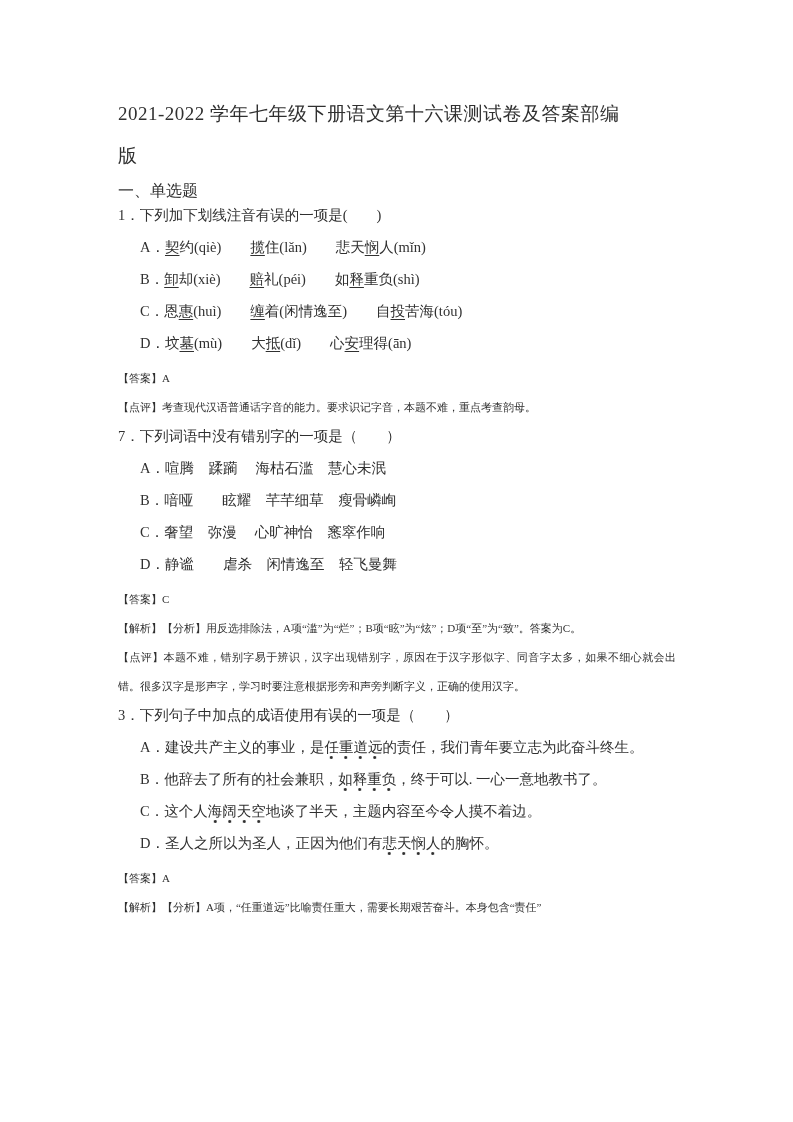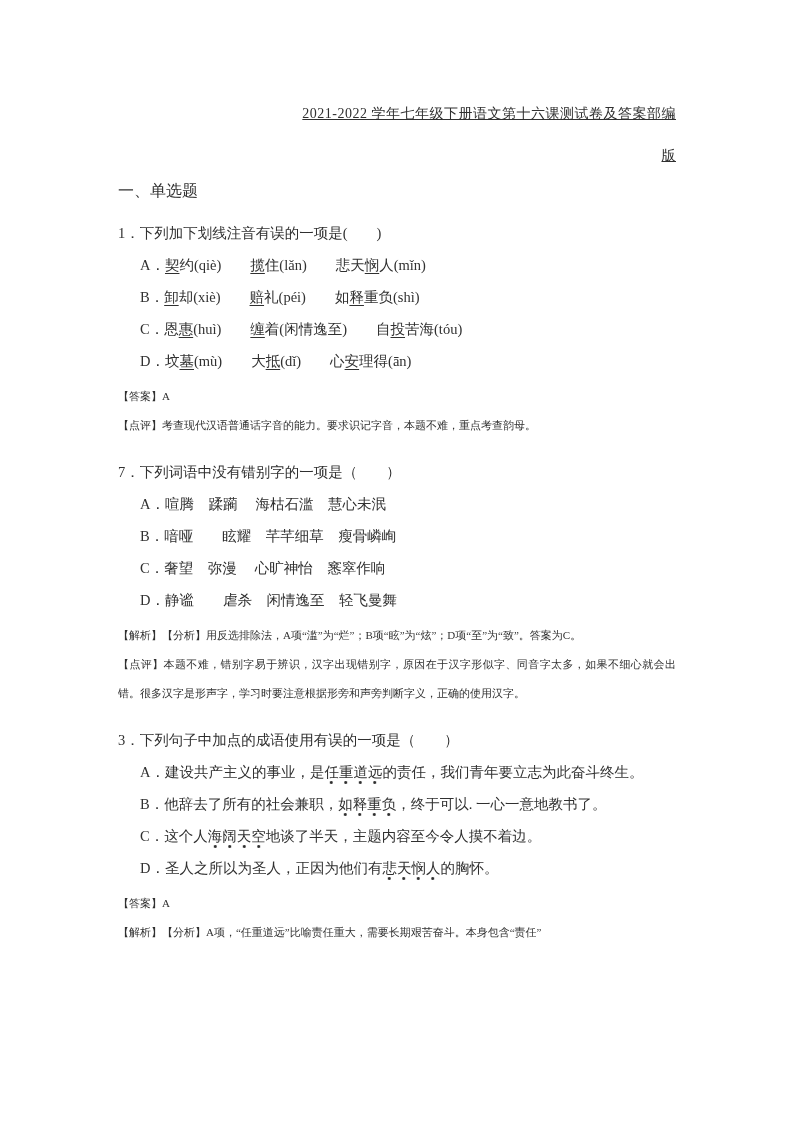--- a/index.html
+++ b/index.html
@@ -3,24 +3,24 @@
 <meta charset="utf-8">
 <style>
   html,body{margin:0;padding:0;}
   body{
     width:793px;height:1122px;
     background:#ffffff;color:#303030;
     font-family:"Liberation Serif","DejaVu Serif",serif;
     overflow:hidden;
   }
   .page{padding:93px 117px 0 118px;box-sizing:border-box;width:793px;}
-  .title{font-size:14px;font-weight:normal;text-align:right;margin:0 0 3px 0;text-decoration:underline;}
+  .title{font-size:19px;font-weight:normal;text-align:left;margin:0 0 3px 0;}
   .title .title-line{display:block;line-height:42px;letter-spacing:0.5px;}
   .section{font-size:16px;line-height:21px;}
-  .stem{font-size:14.5px;line-height:21px;margin:22px 0 10px 0;}
+  .stem{font-size:14.5px;line-height:21px;margin:4px 0 10px 0;}
   .options{margin:0 0 2px 0;}
   .option{font-size:14.5px;line-height:22px;margin:0 0 10px 0;padding-left:22px;}
   .meta{font-size:11px;line-height:29px;margin:0;text-align:justify;}
   .u{text-decoration:underline;text-underline-offset:3px;}
   .dot{
     background-image:radial-gradient(circle,currentColor 1.2px,transparent 1.7px);
     background-size:1em 5px;background-repeat:repeat-x;background-position:0 100%;
     padding-bottom:5px;
   }
 </style>
@@ -49,20 +49,21 @@
   </div>
 
   <div class="question">
     <p class="stem">7．下列词语中没有错别字的一项是（　　）</p>
     <div class="options">
         <p class="option"><span>A．喧腾　蹂躏　 海枯石滥　慧心未泯</span></p>
         <p class="option"><span>B．喑哑　　眩耀　芊芊细草　瘦骨嶙峋</span></p>
         <p class="option"><span>C．奢望　弥漫　 心旷神怡　窸窣作响</span></p>
         <p class="option"><span>D．静谧　　虐杀　闲情逸至　轻飞曼舞</span></p>
       </div>
+    <p class="meta">【答案】C</p>
     <p class="meta">【解析】【分析】用反选排除法，A项“滥”为“烂”；B项“眩”为“炫”；D项“至”为“致”。答案为C。</p>
     <p class="meta">【点评】本题不难，错别字易于辨识，汉字出现错别字，原因在于汉字形似字、同音字太多，如果不细心就会出错。很多汉字是形声字，学习时要注意根据形旁和声旁判断字义，正确的使用汉字。</p>
   </div>
 
   <div class="question">
     <p class="stem">3．下列句子中加点的成语使用有误的一项是（　　）</p>
     <div class="options">
         <p class="option"><span>A．建设共产主义的事业，是</span><span class="dot">任重道远</span><span>的责任，我们青年要立志为此奋斗终生。</span></p>
         <p class="option"><span>B．他辞去了所有的社会兼职，</span><span class="dot">如释重负</span><span>，终于可以. 一心一意地教书了。</span></p>
         <p class="option"><span>C．这个人</span><span class="dot">海阔天空</span><span>地谈了半天，主题内容至今令人摸不着边。</span></p>

